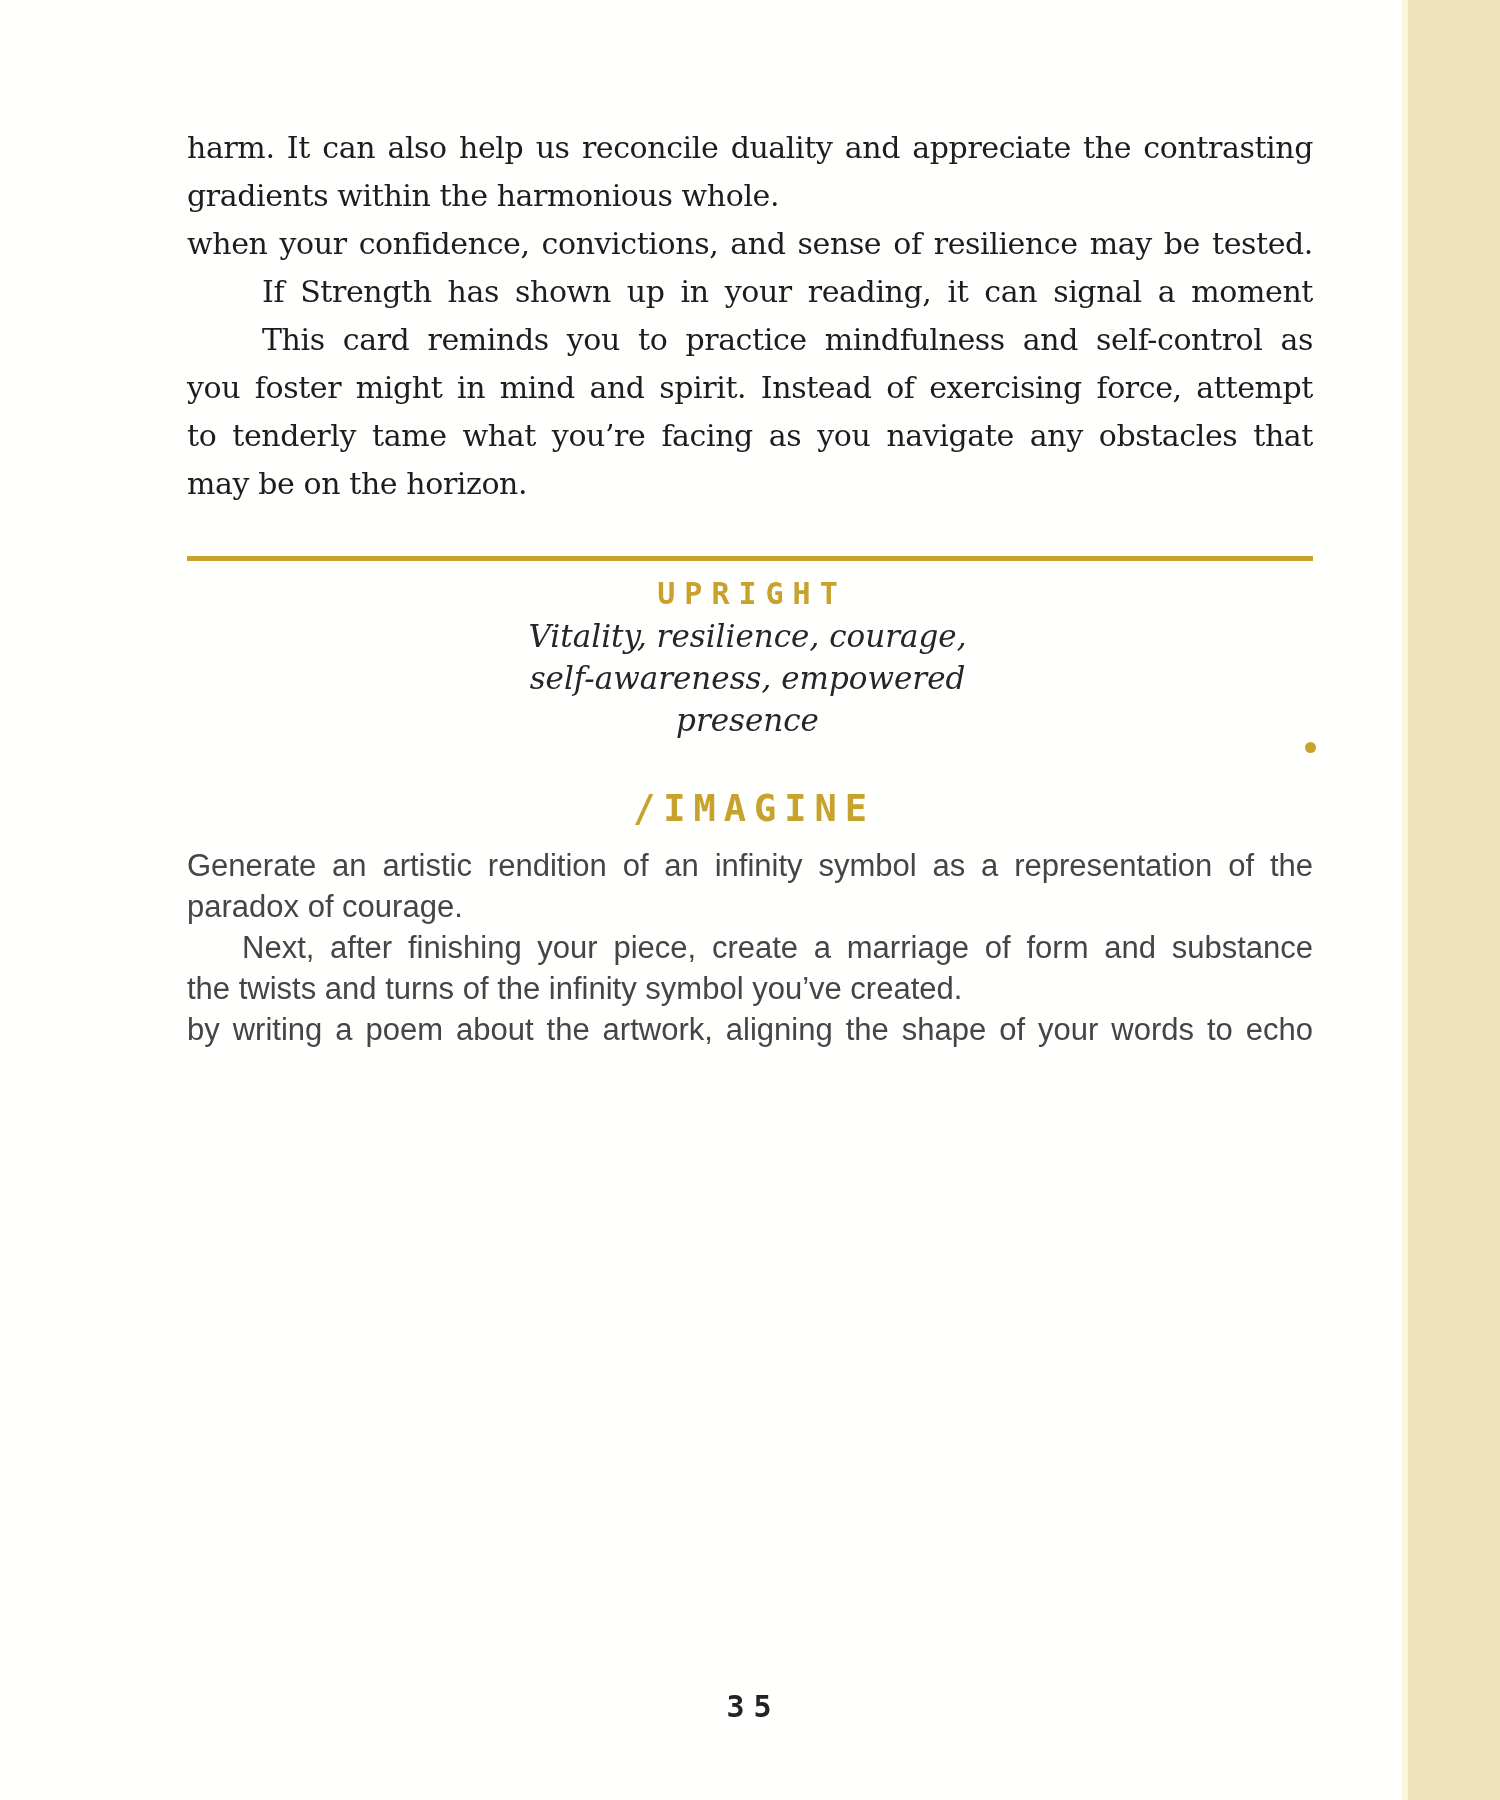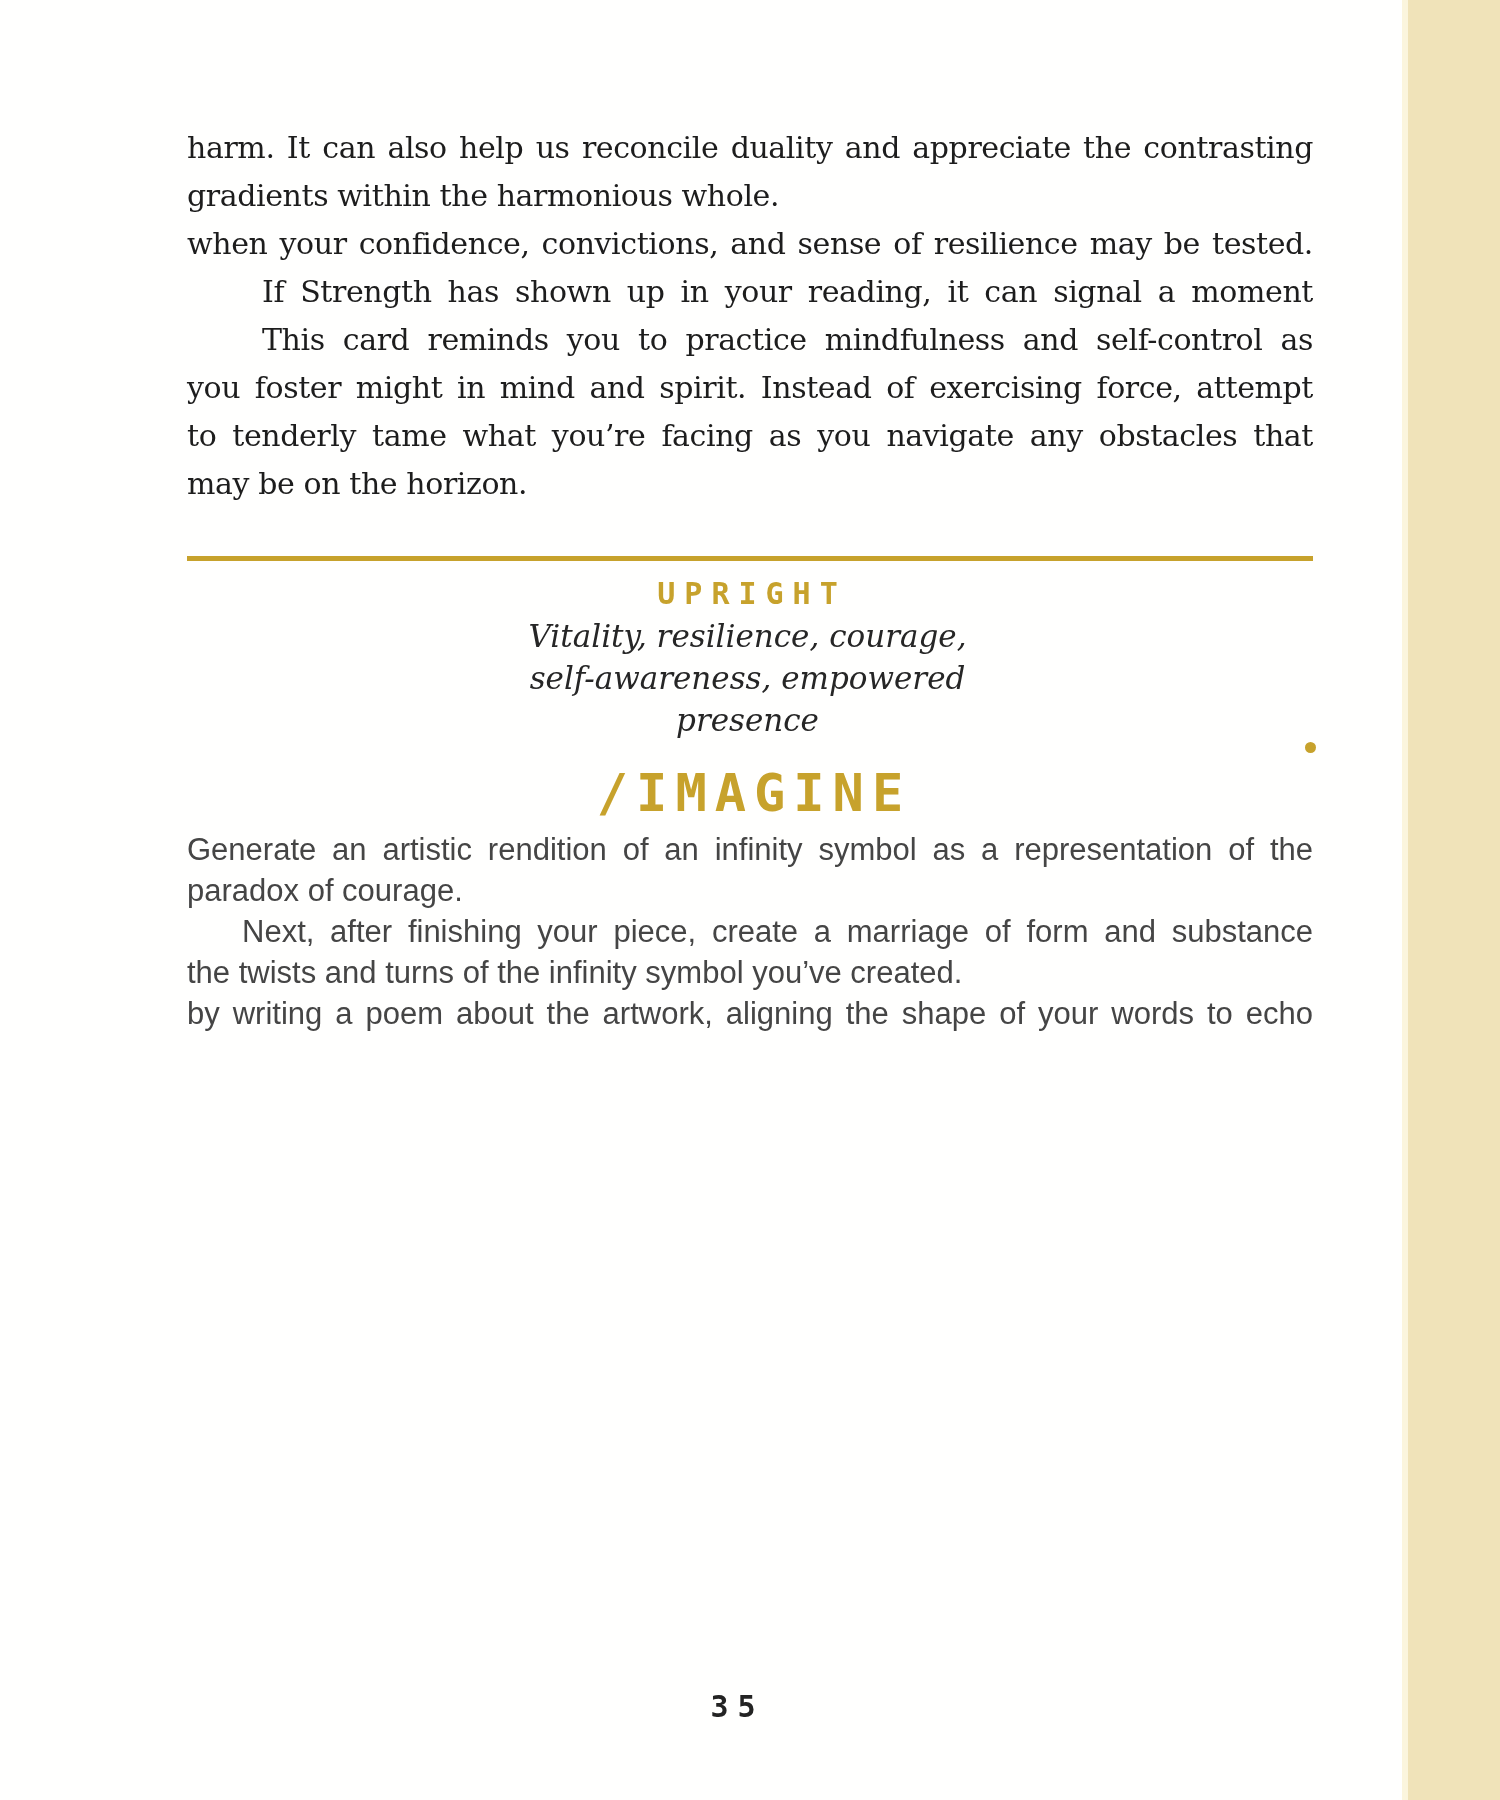--- a/index.html
+++ b/index.html
@@ -64,40 +64,40 @@
   }
   .v-rule .dot {
     position:absolute;
     bottom:-12px; left:-3px;
     width:11px; height:11px;
     border-radius:50%;
     background:#c7a22c;
   }
   
   .imagine-heading {
-    margin-top:32px;
+    margin-top:48px;
     text-align:center;
     font-family:"DejaVu Sans Mono", monospace;
     font-weight:bold;
-    font-size:52px; line-height:40px;
+    font-size:37px; line-height:40px;
     letter-spacing:8px; text-indent:8px;
     color:#c7a22c;
   }
   .imagine-block { margin-top:16px; color:#454545; }
   .sans-line {
     font:31px/41px "Liberation Sans", sans-serif;
     text-align:justify;
     text-align-last:justify;
   }
   .sans-line.last { text-align-last:left; }
   .sans-line.indent { text-indent:55px; }
   
   .page-number {
     position:absolute;
-    top:1690px; left:170px; width:1126px;
+    top:1690px; left:186px; width:1126px;
     text-align:center;
     font-family:"DejaVu Sans Mono", monospace;
     font-weight:bold;
     font-size:30px; line-height:34px;
     letter-spacing:9px; text-indent:9px;
     color:#232323;
   }
 </style>
 </head>
 <body>

